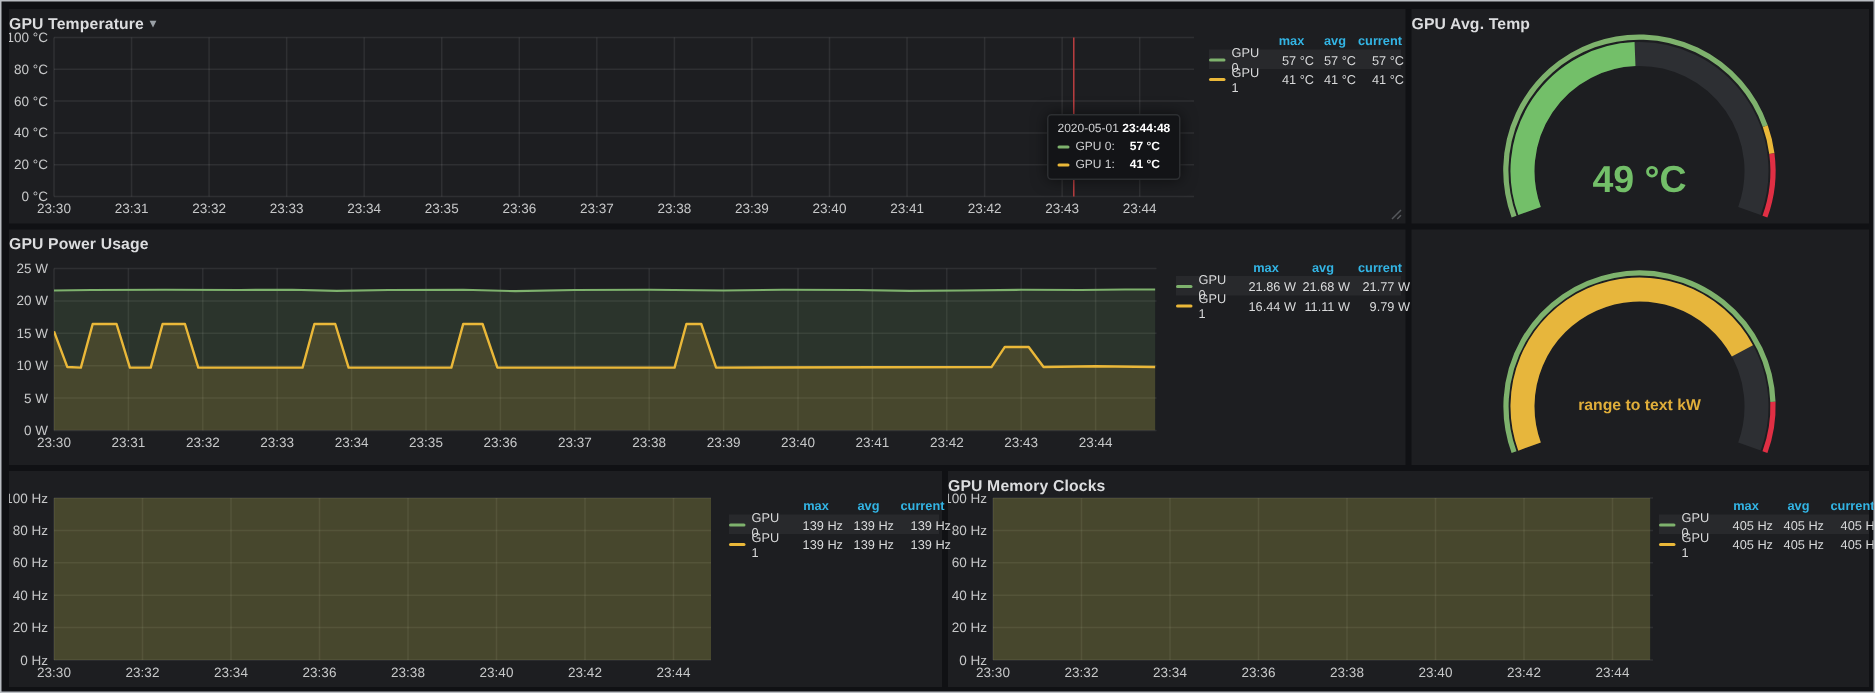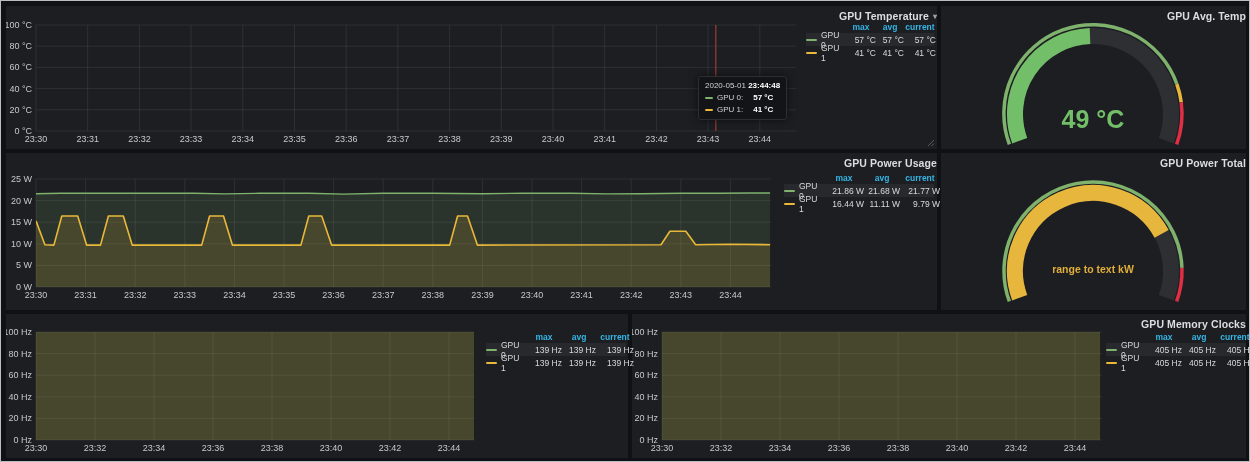--- a/index.html
+++ b/index.html
@@ -3,21 +3,21 @@
 <meta charset="utf-8">
 <style>
   html,body{margin:0;padding:0;background:#ffffff;}
   .screen{
     position:relative;width:1250px;height:462px;box-sizing:border-box;
     background:#101114;border:1px solid #b9bdc2;overflow:hidden;
     font-family:"Liberation Sans",sans-serif;
   }
   .panel{position:absolute;background:#1d1e21;}
   .panel-title{
-    position:absolute;top:4px;left:0;right:0;text-align:right;
+    position:absolute;top:4px;left:0;right:0;text-align:left;
     color:#dcdddf;font-size:10.5px;font-weight:bold;z-index:3;letter-spacing:.1px;
   }
   .panel-title .caret{color:#9aa0a6;font-size:8px;margin-left:4px;vertical-align:1px;}
   .chart{position:absolute;left:0;top:0;right:0;bottom:0;}
   .legend{position:absolute;font-size:8.5px;color:#d8d9da;z-index:4;}
   .legend-row{display:flex;align-items:center;height:13px;}
   .legend-row.r0{background:rgba(255,255,255,0.05);}
   .lg-name{flex:1;display:flex;align-items:center;gap:4px;min-width:40px;}
   .lg-dash{width:11px;height:2px;border-radius:1px;flex:0 0 auto;}
   .lg-col{text-align:right;flex:0 0 auto;}
@@ -221,21 +221,20 @@
             <span>GPU 1</span>
           </div>
           <span class="lg-col" style="width: 40px;">16.44 W</span>
           <span class="lg-col" style="width: 36px;">11.11 W</span>
           <span class="lg-col" style="width: 40px;">9.79 W</span>
         </div>
       </div>
   </div>
 
   <div class="panel" style="left:940px;top:152px;width:305px;height:157px;">
-    <div class="panel-title"><span>GPU Power Total</span></div>
     <div class="chart" id="gauge-power-total"><svg width="305" height="157">
           <path d="M 78.70 144.68 A 78 78 0 1 1 225.30 144.68" stroke="#2d2f33" stroke-width="16" fill="none"></path>
           <path d="M 78.70 144.68 A 78 78 0 0 1 220.61 80.90" stroke="#e7b63c" stroke-width="16" fill="none"></path>
           <path d="M 68.37 148.44 A 89 89 0 1 1 240.95 114.89" stroke="#7eb26d" stroke-width="3.5" fill="none"></path>
           <path d="M 240.95 114.89 A 89 89 0 0 1 235.63 148.44" stroke="#e02f44" stroke-width="3.5" fill="none"></path>
           <text x="152" y="120" text-anchor="middle" font-size="10.5" font-weight="bold" fill="#e0ae3a">range to text kW</text>
         </svg></div>
   </div>
 
   <div class="panel" style="left:5px;top:313px;width:622px;height:144px;">

